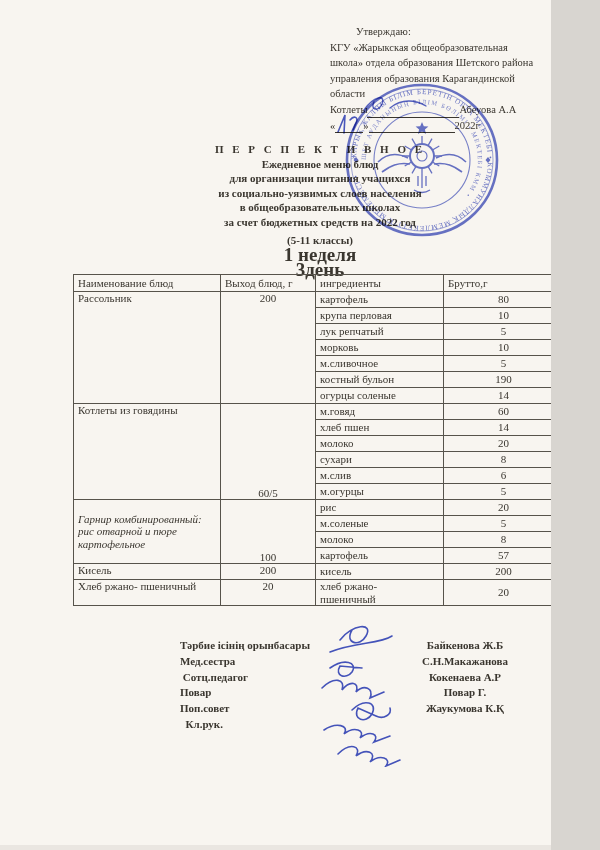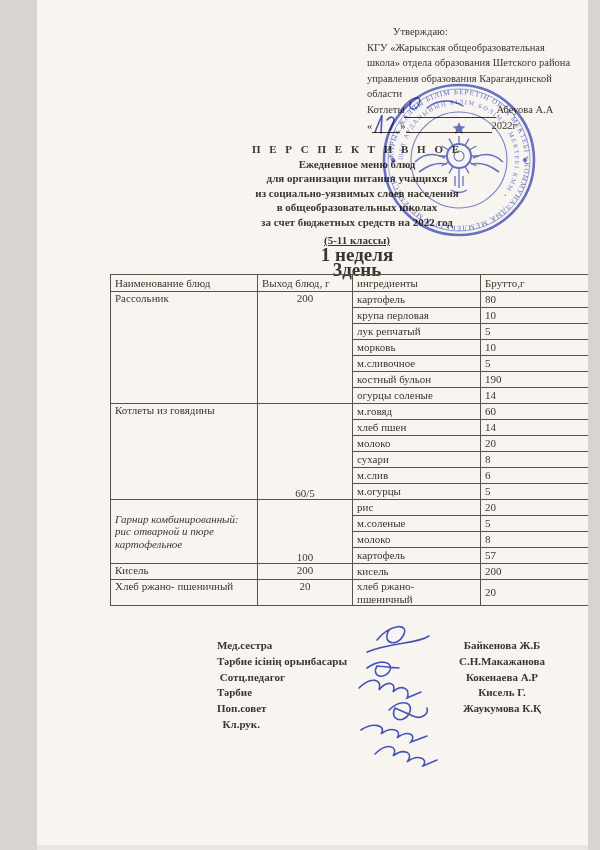--- a/index.html
+++ b/index.html
@@ -1,46 +1,45 @@
 <!DOCTYPE html>
 <html style="--paper: #f8f5f0; --ink: #3a362f; --tableBorder: #57534b; --stampBlue: #4150c0; --sigBlue: #3748c0;"><head>
 <meta charset="utf-8">
 <style>
   html,body{margin:0;padding:0;background:#d8d5d0;}
   .page{
     position:relative;width:551px;height:850px;overflow:hidden;
     background:var(--paper,#f8f5f0);
     font-family:"Liberation Serif","DejaVu Serif",serif;
     color:var(--ink,#3a362f);
-    margin-left:37px;
   }
   
   .approval{position:absolute;left:330px;top:24px;width:256px;font-size:10.5px;line-height:15.6px;}
   .approve-label{padding-left:26px;}
   .director-line,.date-line{display:flex;align-items:flex-end;}
   .u-line{display:inline-block;border-bottom:1px solid var(--ink,#3a362f);height:11px;}
   .w92{width:92px}.w28{width:28px}.w86{width:86px}
   
   .title-block{position:absolute;left:40px;top:142px;width:560px;text-align:center;
     font-weight:bold;font-size:11px;line-height:14.6px;}
   .title-main{letter-spacing:3px;}
-  .title-classes{margin-top:3px;text-decoration:underline;}
+  .title-classes{margin-top:3px;}
   .title-week,.title-day{font-size:19px;line-height:14px;margin-top:1px;}
   
   .menu-table{position:absolute;left:73px;top:274px;width:490px;border-collapse:collapse;
     table-layout:fixed;font-size:11px;line-height:12.5px;}
   .menu-table th,.menu-table td{border:1px solid var(--tableBorder,#57534b);padding:0 4px;}
   .menu-table th{font-weight:normal;text-align:left;height:16px;}
   .menu-table td{height:15px;}
   .dish-name{vertical-align:top;padding-top:1px;}
   .name-middle{vertical-align:middle;font-style:italic;}
   .dish-yield{text-align:center;vertical-align:top;padding-top:1px;}
   .yield-bottom{vertical-align:bottom;padding-bottom:1px;}
   .ing-name{white-space:pre-line;}
-  .ing-brutto{}
+  .ing-brutto{text-align:center;}
   
   .sig-roles{position:absolute;left:180px;top:638px;font-weight:bold;font-size:11px;
     line-height:15.8px;white-space:pre;}
   .sig-names{position:absolute;left:392px;top:638px;width:146px;text-align:center;
     font-weight:bold;font-size:11px;line-height:15.8px;}
   
   .stamp{position:absolute;left:342px;top:80px;width:160px;height:160px;
     color:var(--stampBlue,#4150c0);mix-blend-mode:multiply;opacity:.88;}
   .ink{position:absolute;color:var(--sigBlue,#3748c0);mix-blend-mode:multiply;}
   .ink-signatures{left:300px;top:622px;width:150px;height:145px;}
@@ -184,26 +183,26 @@
         <tr>
           <td rowspan="1" class="dish-name">Хлеб ржано- пшеничный</td>
           <td rowspan="1" class="dish-yield">20</td>
           <td class="ing-name">хлеб ржано-
 пшеничный</td>
           <td class="ing-brutto">20</td>
         </tr>
       </tbody>
   </table>
 
-  <div class="sig-roles"><div>Мед.сестра</div><div>Тәрбие ісінің орынбасары</div><div> Сотц.педагог</div><div>Тәрбие</div><div>Поп.совет</div><div>  Кл.рук.</div></div>
+  <div class="sig-roles"><div>Тәрбие ісінің орынбасары</div><div>Мед.сестра</div><div> Сотц.педагог</div><div>Повар</div><div>Поп.совет</div><div>  Кл.рук.</div></div>
   <div class="sig-names">
       <div>Байкенова Ж.Б</div>
       <div>С.Н.Макажанова</div>
       <div>Кокенаева А.Р</div>
-      <div>Кисель Г.</div>
+      <div>Повар Г.</div>
       <div>Жаукумова К.Қ</div>
     </div>
 
   <svg class="ink ink-signatures" viewBox="0 0 150 145">
     <g fill="none" stroke="currentColor" stroke-width="1.6" stroke-linecap="round" opacity="0.92">
       <path d="M40,18 C52,2 74,0 66,14 C60,25 44,22 52,8 M30,30 C55,20 80,22 92,14"></path>
       <path d="M30,46 C44,36 58,40 52,50 C46,58 34,54 40,44 L62,46"></path>
       <path d="M22,66 C34,54 46,57 42,68 C50,58 60,60 56,70 C64,62 74,66 70,76 L84,70"></path>
       <path d="M52,88 C64,76 78,80 72,92 C66,102 52,98 58,86 L76,94 C84,98 92,92 90,86"></path>
       <path d="M24,108 C36,100 50,103 44,112 C54,104 66,108 60,116 C70,108 80,112 74,120 L90,114"></path>

